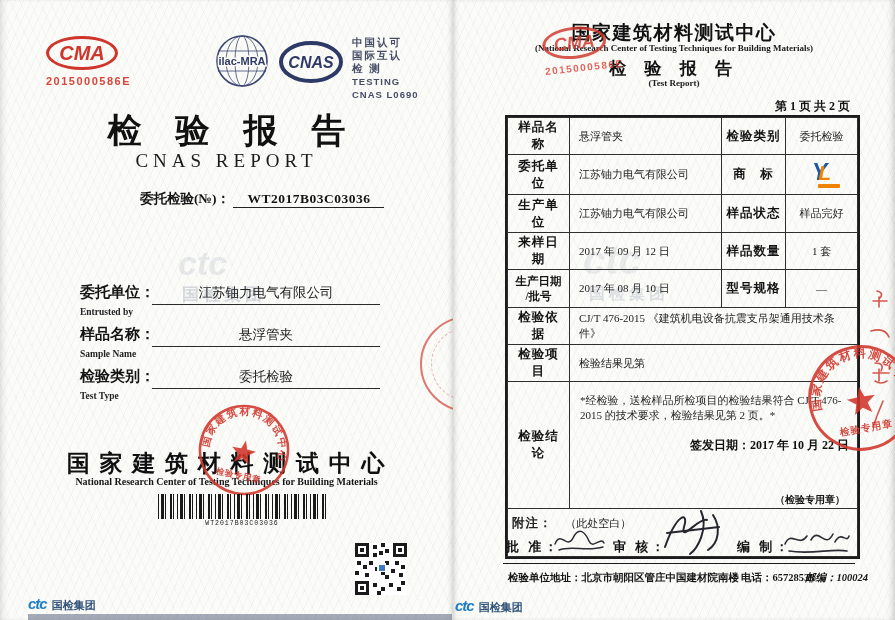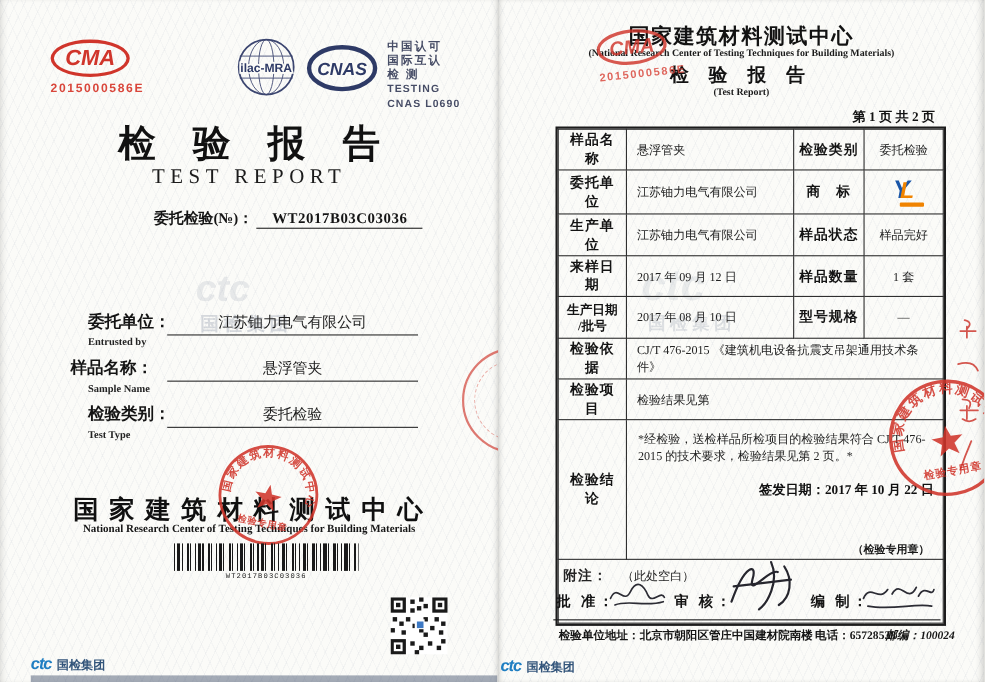--- a/index.html
+++ b/index.html
@@ -108,35 +108,35 @@
 
     <div class="abs accred" style="left:352px;top:36px;">
       <div>中国认可</div>
       <div>国际互认</div>
       <div>检 测</div>
       <div class="en">TESTING</div>
       <div class="en">CNAS L0690</div>
     </div>
 
     <div class="abs l-title" style="top:108px;">检　验　报　告</div>
-    <div class="abs l-title-en" style="top:150px;">TEST  REPORT</div>
+    <div class="abs l-title-en" style="top:150px;">CNAS  REPORT</div>
 
     <div class="abs l-cno" style="left:140px;top:190px;">
       <span>委托检验(№)：</span>
       <span class="l-cno-val">WT2017B03C03036</span>
     </div>
 
     <div class="abs watermark" style="left:178px;top:244px;font-size:34px;font-style:italic;opacity:.55;">ctc</div>
     <div class="abs watermark" style="left:182px;top:283px;font-size:17px;letter-spacing:4px;">国检集团</div>
 
     <div class="abs field-cn" style="left:80px;top:283px;">委托单位：</div>
     <div class="abs field-en" style="left:80px;top:307px;">Entrusted by</div>
     <div class="abs field-line" style="left:152px;top:284px;">江苏铀力电气有限公司</div>
 
-    <div class="abs field-cn" style="left:64px;top:325px;">样品名称：</div>
+    <div class="abs field-cn" style="left:80px;top:325px;">样品名称：</div>
     <div class="abs field-en" style="left:80px;top:349px;">Sample Name</div>
     <div class="abs field-line" style="left:152px;top:326px;">悬浮管夹</div>
 
     <div class="abs field-cn" style="left:80px;top:367px;">检验类别：</div>
     <div class="abs field-en" style="left:80px;top:391px;">Test Type</div>
     <div class="abs field-line" style="left:152px;top:368px;">委托检验</div>
 
     <div class="abs seam-stamp" style="left:420px;top:316px;"></div>
 
     <div class="abs l-org" style="top:448px;">国 家 建 筑 材 料 测 试 中 心</div>
@@ -281,21 +281,21 @@
           <td class="val-l" colspan="3">检验结果见第</td>
         </tr>
         <tr style="height:91px">
           <td class="lbl">检验结论</td>
           <td class="concl-cell" colspan="3">
             <div class="concl-text">*经检验，送检样品所检项目的检验结果符合 CJ/T 476-2015 的技术要求，检验结果见第 2 页。*</div>
             <div class="concl-date">签发日期：2017 年 10 月 22 日</div>
             <div class="concl-seal">（检验专用章）</div>
           </td>
         </tr>
-        <tr style="height:58px">
+        <tr style="height:48px">
           <td class="note-cell" colspan="4">
             <span class="note-lbl">附注：</span>
             <span class="note-val">（此处空白）</span>
           </td>
         </tr>
       </tbody>
         </table>
     </div>
 
     <svg class="abs stamp-svg" style="left:352px;top:342px;transform:rotate(-10deg);" width="112" height="112" viewBox="0 0 120 120">

